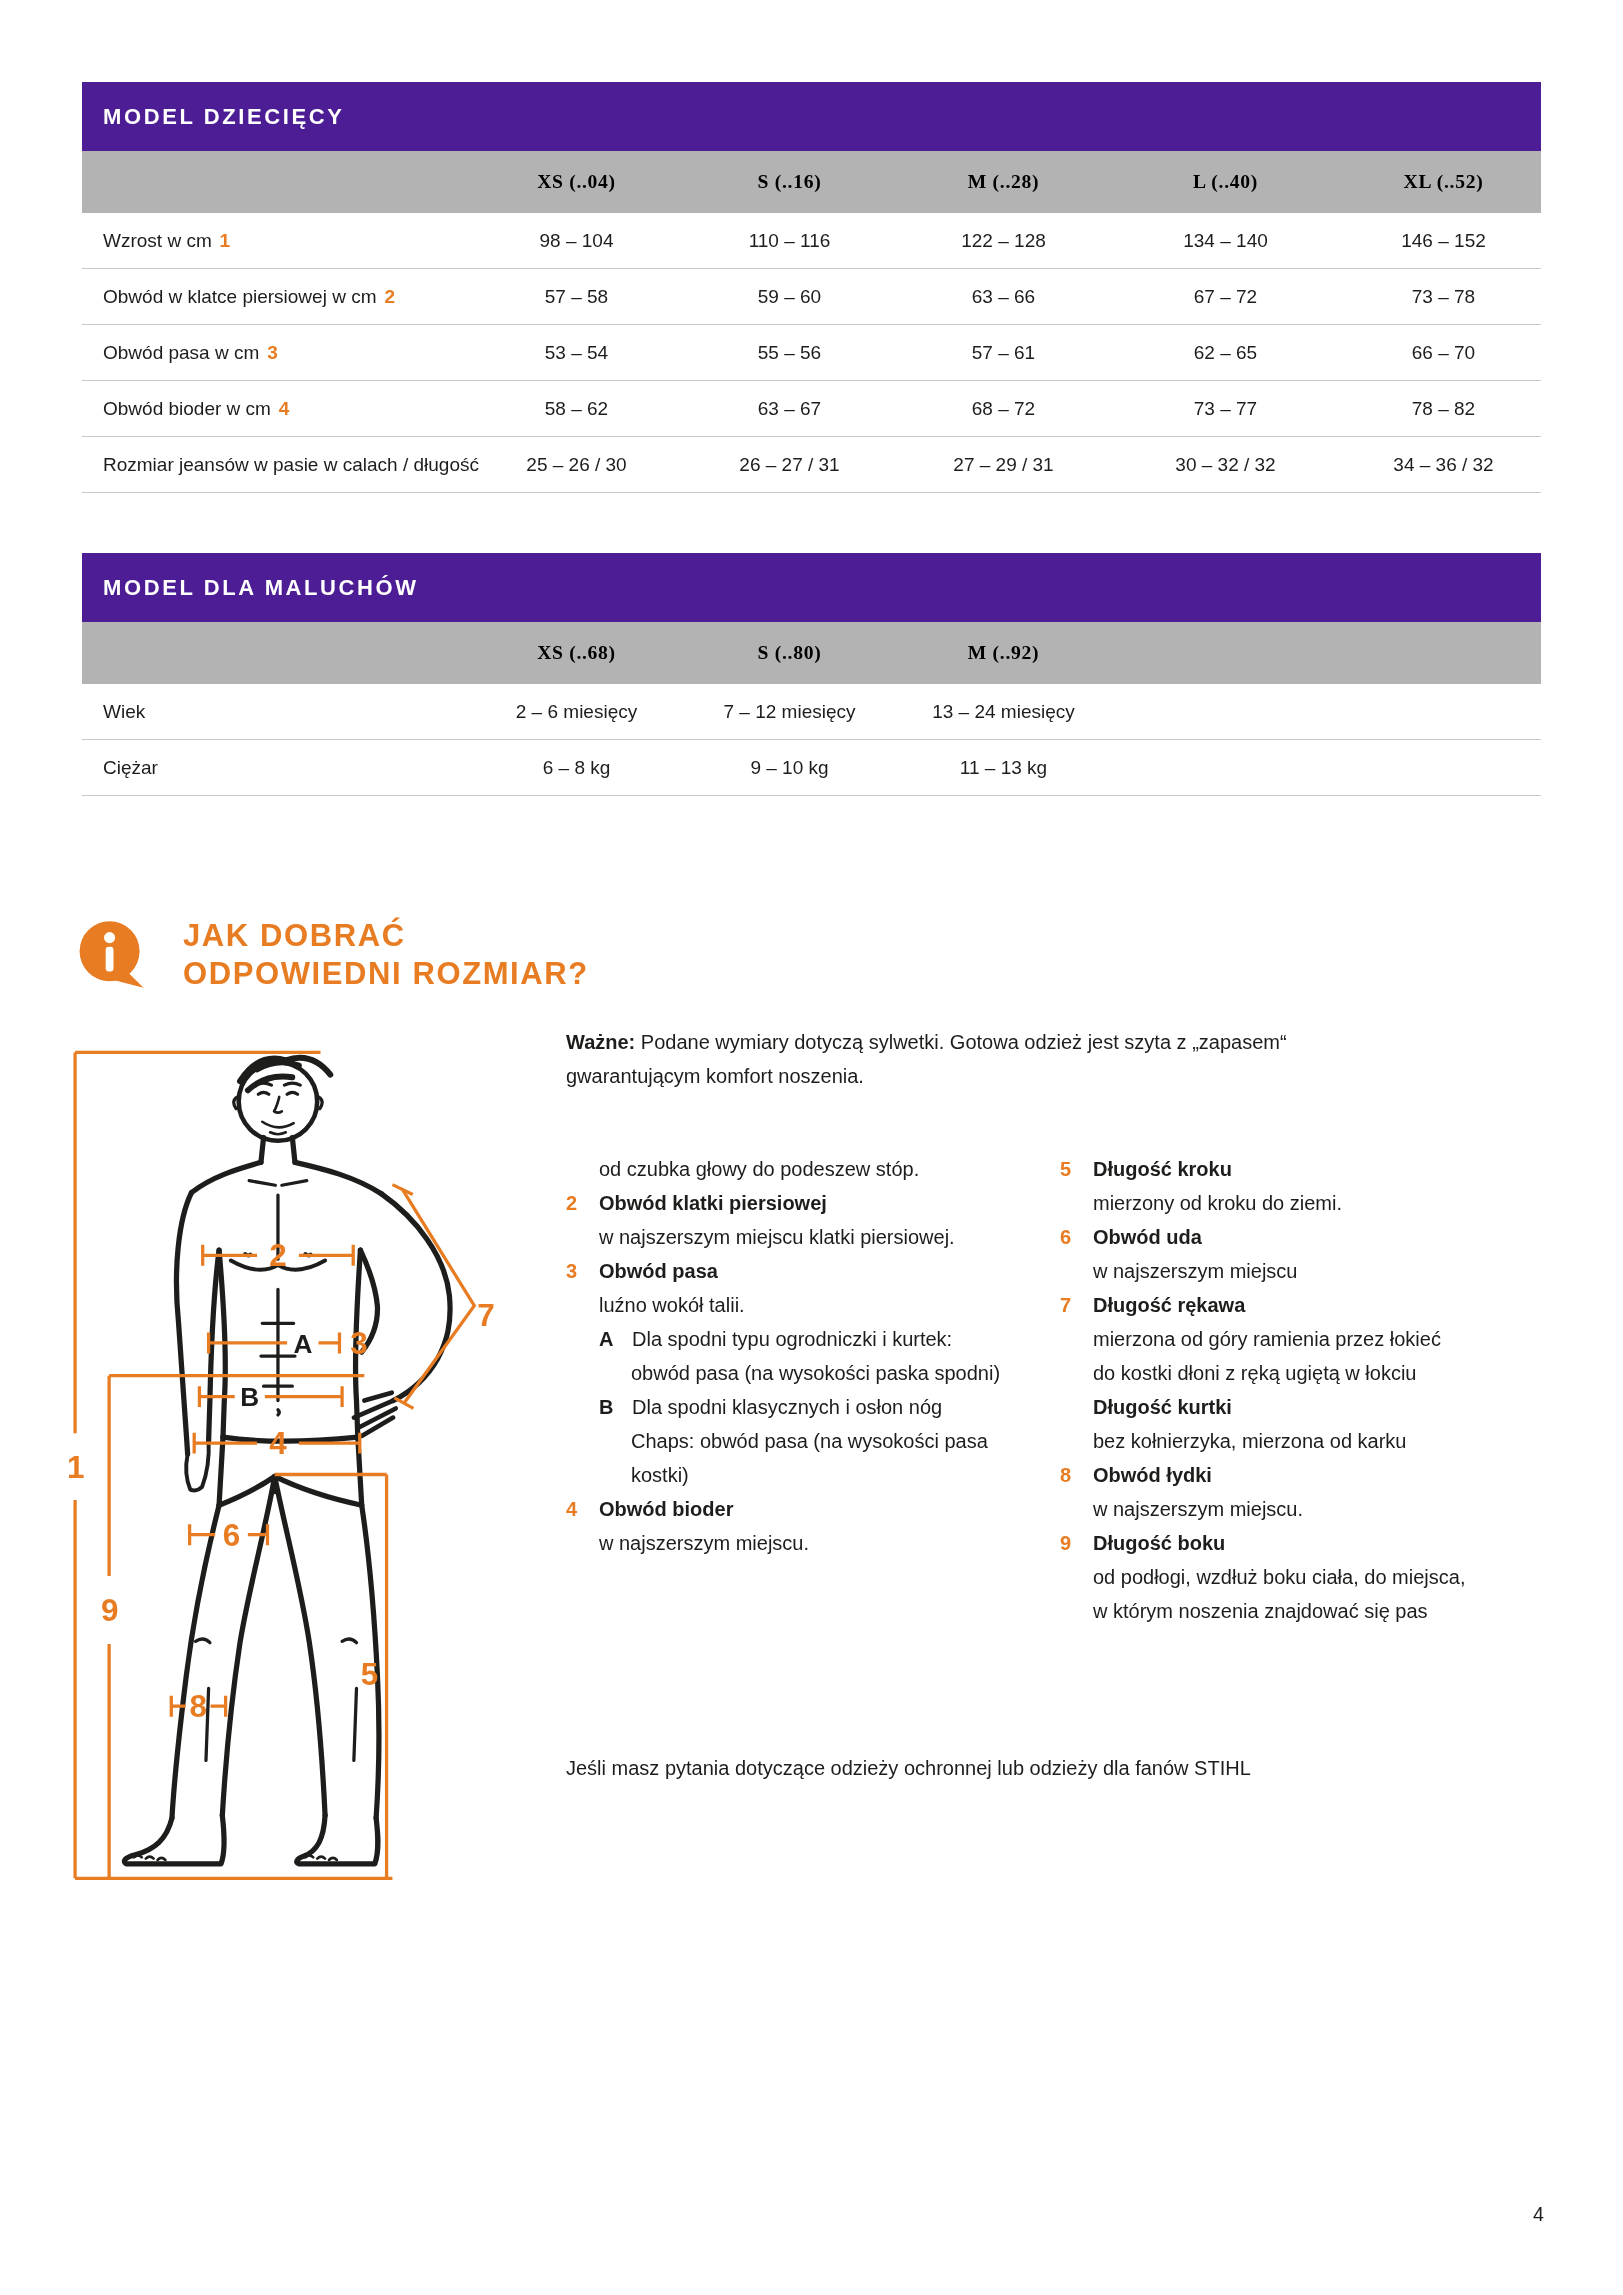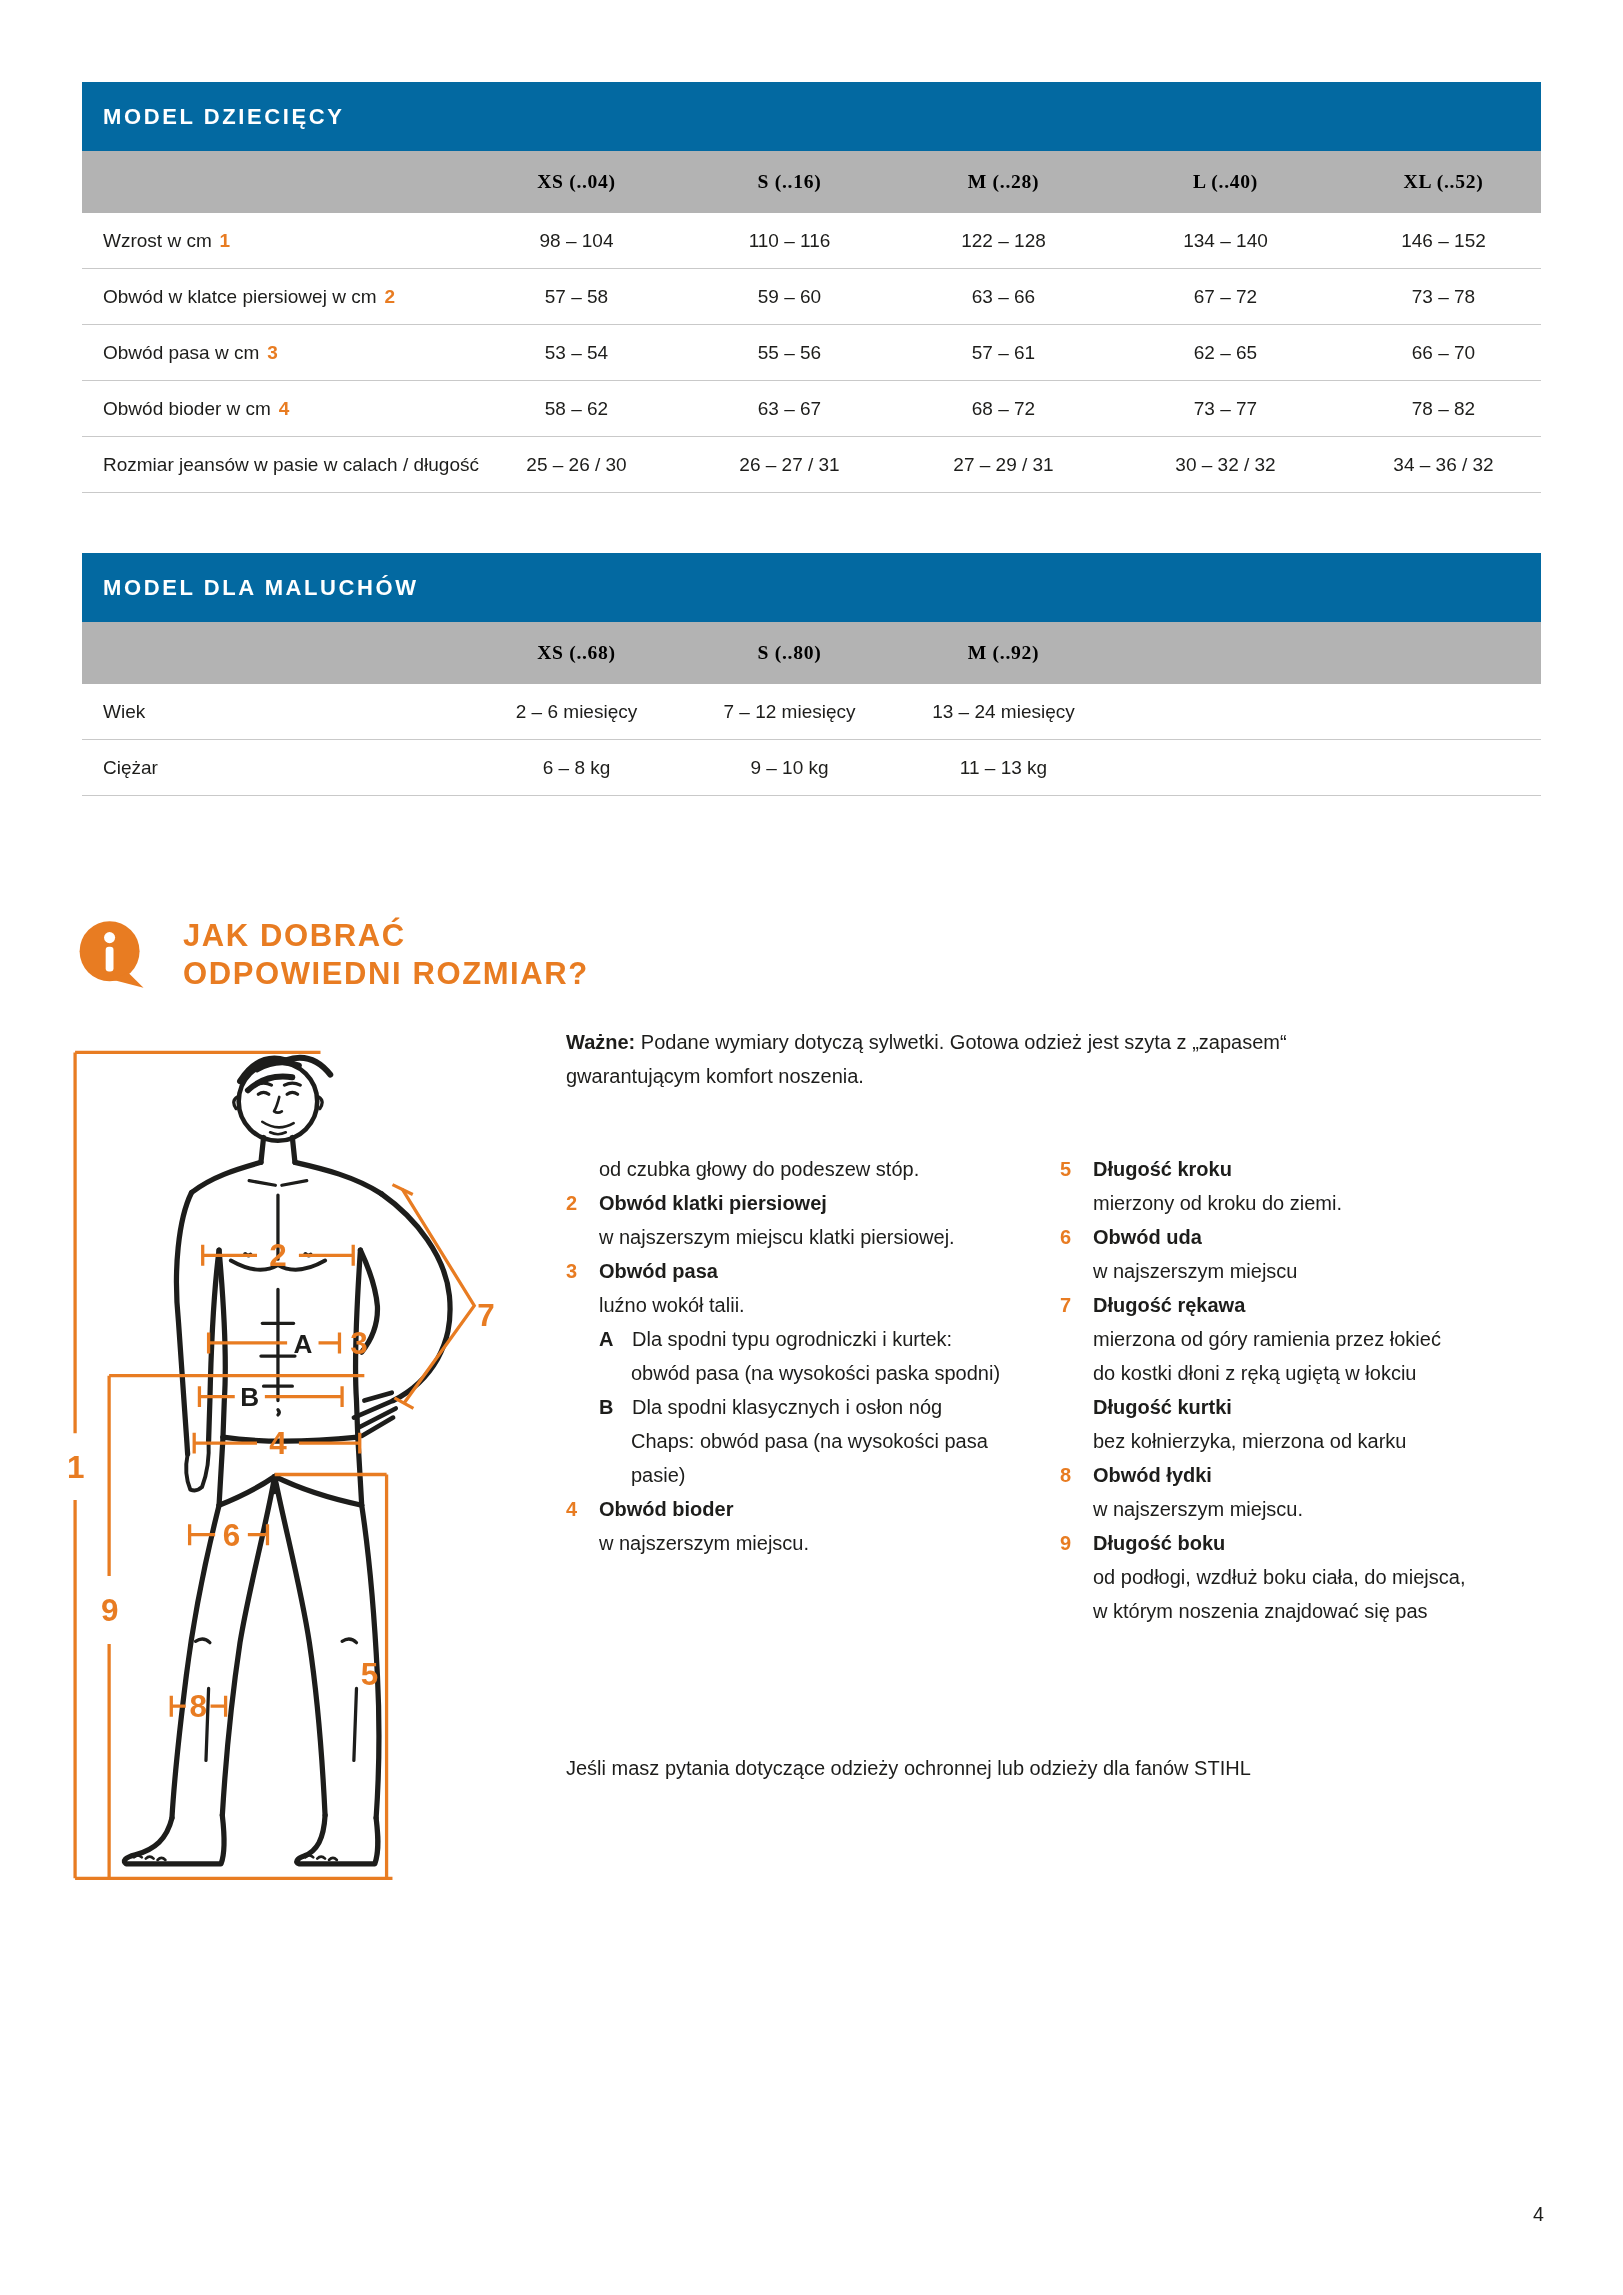--- a/index.html
+++ b/index.html
@@ -6,21 +6,21 @@
   body{
     width:1623px;height:2295px;position:relative;background:#ffffff;
     font-family:"Liberation Sans",sans-serif;color:#1d1d1b;
     -webkit-font-smoothing:antialiased;
   }
   .abs{position:absolute;}
 
   
   .tbl{position:absolute;left:82px;width:1459px;}
   .t-head{
-    height:69px;background:#0369a1;color:#fff;display:flex;align-items:center;
+    height:69px;background:#4c1d95;color:#fff;display:flex;align-items:center;
     padding-left:21px;box-sizing:border-box;font-size:22px;font-weight:bold;letter-spacing:2.6px;
   }
   .t-sub{height:62px;background:#b3b3b3;position:relative;font-family:Liberation Serif, serif;}
   .colh{
     position:absolute;top:0;height:62px;line-height:62px;width:249px;margin-left:-124px;
     text-align:center;font-weight:bold;font-size:19.6px;letter-spacing:0.7px;color:#000;
   }
   .c0{left:494px}.c1{left:707px}.c2{left:921px}.c3{left:1143px}.c4{left:1361px}
   .t-row{height:55px;border-bottom:1.3px solid #c9c9c9;position:relative;font-size:19px;}
   .t-row .lbl{position:absolute;left:21px;top:0;line-height:55px;white-space:nowrap;}
@@ -236,21 +236,21 @@
 <div class="guide-col gc-left">
   <div class="li desc">od czubka głowy do podeszew stóp.</div>
   <div class="li"><span class="num">2</span><span class="ttl">Obwód klatki piersiowej</span></div>
   <div class="li desc">w najszerszym miejscu klatki piersiowej.</div>
   <div class="li"><span class="num">3</span><span class="ttl">Obwód pasa</span></div>
   <div class="li desc">luźno wokół talii.</div>
   <div class="li sub"><span class="letter">A</span><span>Dla spodni typu ogrodniczki i kurtek:</span></div>
   <div class="li sub-cont">obwód pasa (na wysokości paska spodni)</div>
   <div class="li sub"><span class="letter">B</span><span>Dla spodni klasycznych i osłon nóg</span></div>
   <div class="li sub-cont">Chaps: obwód pasa (na wysokości pasa</div>
-  <div class="li sub-cont">pasie)</div>
+  <div class="li sub-cont">kostki)</div>
   <div class="li"><span class="num">4</span><span class="ttl">Obwód bioder</span></div>
   <div class="li desc">w najszerszym miejscu.</div>
 </div>
 
 <div class="guide-col gc-right">
   <div class="li"><span class="num">5</span><span class="ttl">Długość kroku</span></div>
   <div class="li desc">mierzony od kroku do ziemi.</div>
   <div class="li"><span class="num">6</span><span class="ttl">Obwód uda</span></div>
   <div class="li desc">w najszerszym miejscu</div>
   <div class="li"><span class="num">7</span><span class="ttl">Długość rękawa</span></div>

